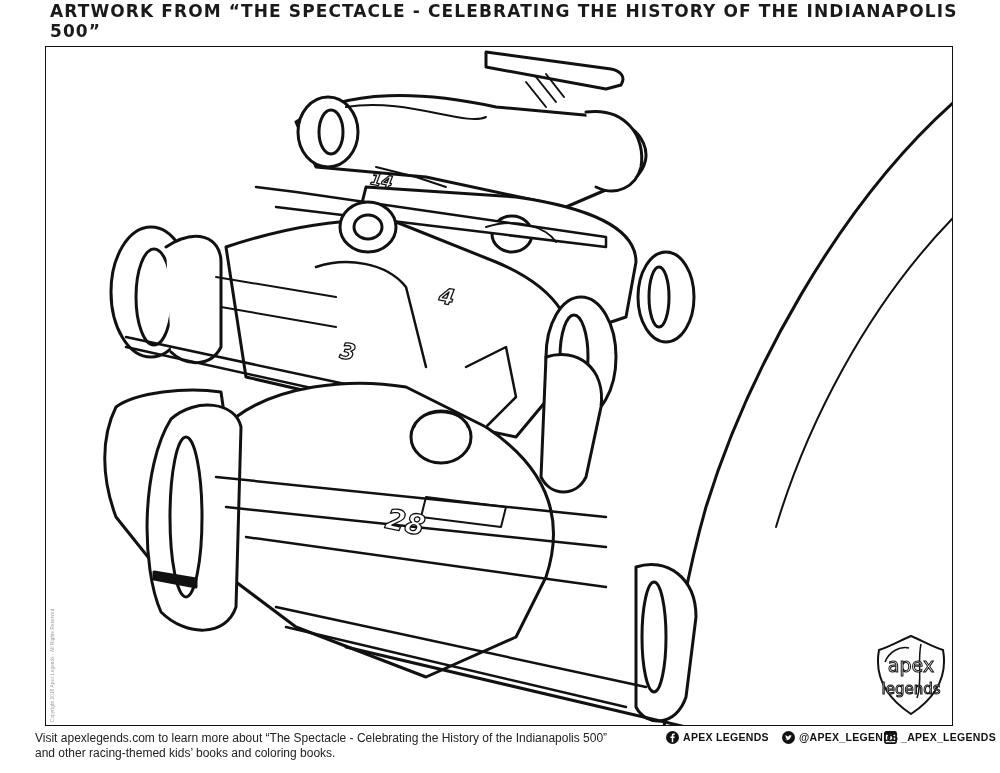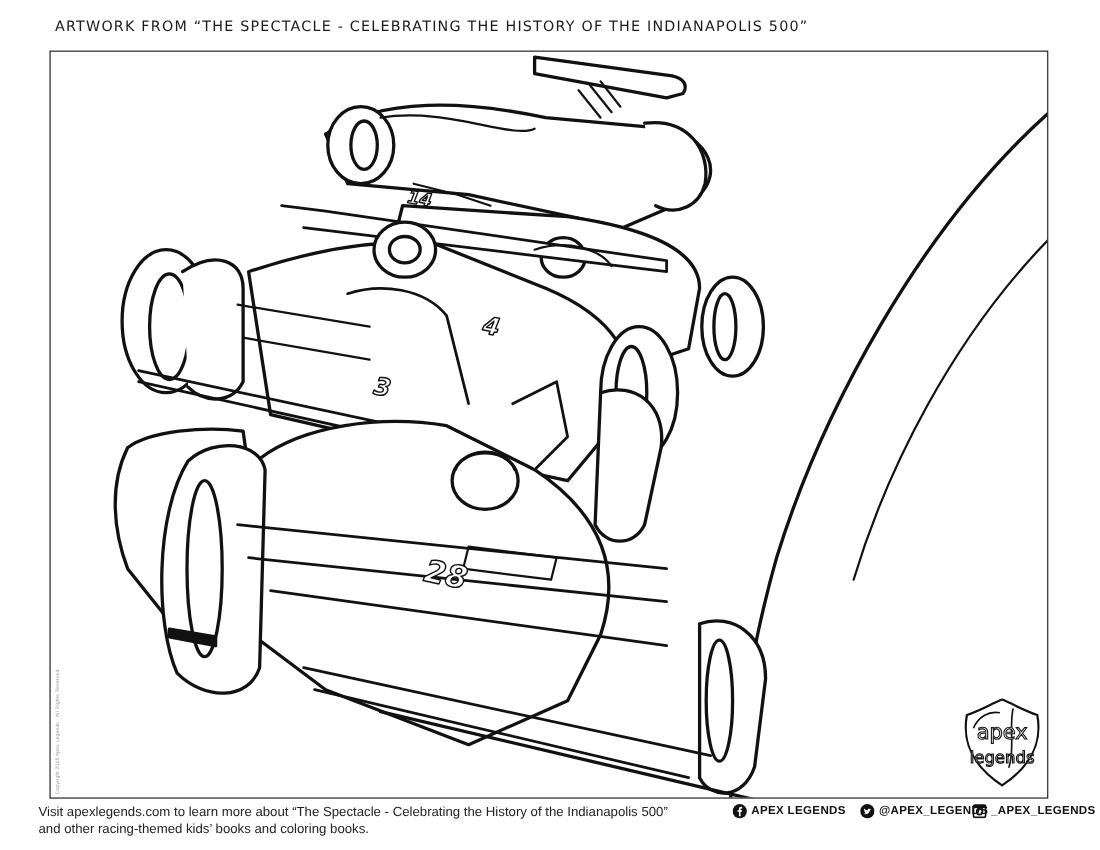--- a/index.html
+++ b/index.html
@@ -1,19 +1,19 @@
 <!DOCTYPE html>
 <html><head>
 <meta charset="utf-8">
 <style>
   html, body { margin: 0; padding: 0; background: #ffffff; }
   body { width: 1000px; height: 773px; position: relative; overflow: hidden;
          font-family: "Liberation Sans", sans-serif; color: #111; }
-  .header-title { position: absolute; left: 50px; top: 17px; font-size: 13px;
-         font-weight: normal; letter-spacing: 1.1px; color: #1a1a1a;
+  .header-title { position: absolute; left: 50px; top: 1px; font-size: 17px;
+         font-weight: bold; letter-spacing: 1.1px; color: #1a1a1a;
          font-family: "DejaVu Sans", sans-serif; }
   .frame { position: absolute; left: 45px; top: 46px; width: 908px; height: 680px;
          border: 1.5px solid #111; box-sizing: border-box; overflow: hidden; background:#fff; }
   .art { position: absolute; left: 0; top: 0; width: 908px; height: 680px; }
   .copyright { position: absolute; left: 4px; top: 540px; width: 12px; height: 135px;
          writing-mode: vertical-rl; transform: rotate(180deg); font-size: 4.5px;
          color: #999; letter-spacing: 0.2px; white-space: nowrap; }
   .logo { position: absolute; left: 825px; top: 585px; width: 80px; height: 85px; }
   .footer-blurb { position: absolute; left: 35px; top: 731px; font-size: 12px;
          line-height: 15px; color: #222; font-family: "Liberation Sans Narrow", "Liberation Sans", sans-serif; }

